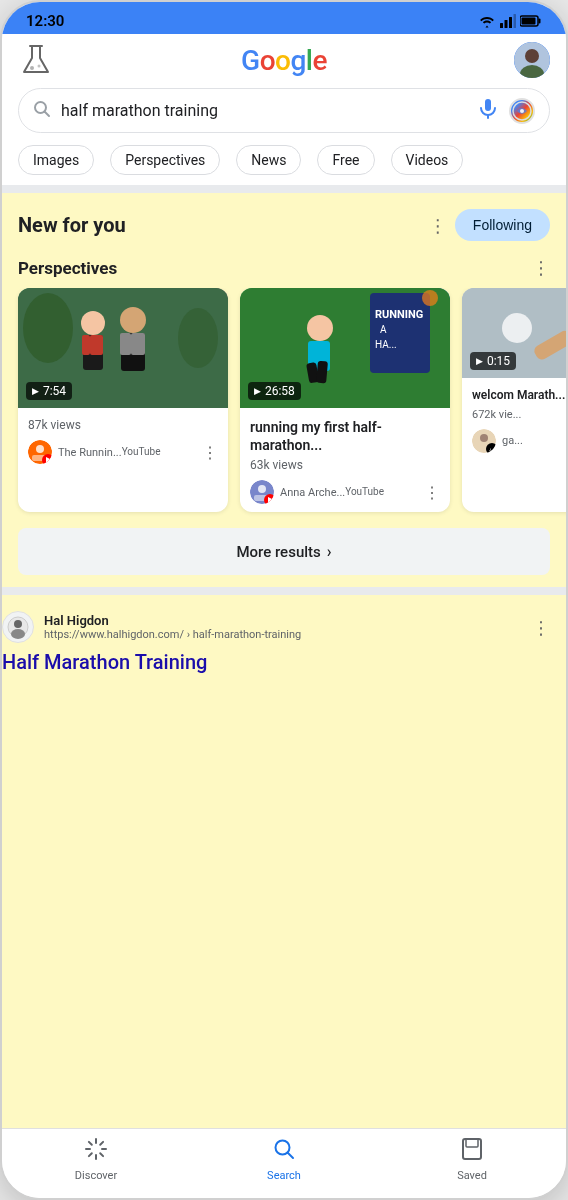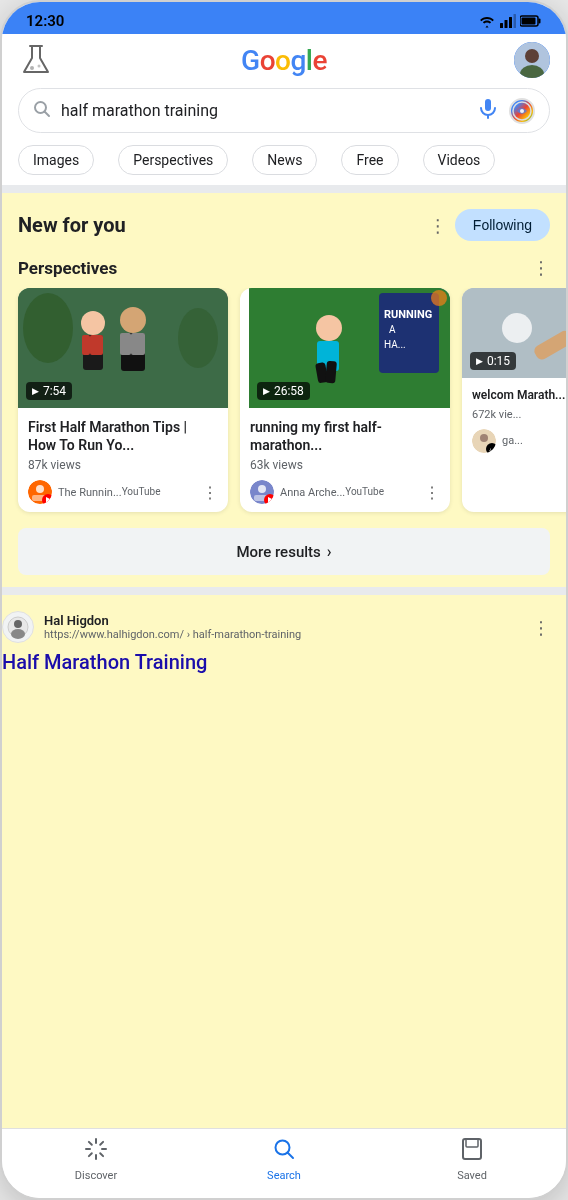--- a/index.html
+++ b/index.html
@@ -119,21 +119,21 @@
       font-size: 14px;
       background: linear-gradient(135deg, #4285F4 25%, #EA4335 50%, #FBBC05 75%, #34A853 100%);
       color: white;
       font-weight: bold;
     }
     
     .filter-chips {
       background: #fff;
       padding: 0 16px 10px 16px;
       display: flex;
-      gap: 24px;
+      gap: 16px;
       overflow-x: auto;
       flex-shrink: 0;
       scrollbar-width: none;
     }
     .filter-chips::-webkit-scrollbar { display: none; }
     .chip {
       border: 1.5px solid #dadce0;
       border-radius: 20px;
       padding: 6px 14px;
       font-size: 14px;
@@ -224,21 +224,20 @@
       width: 100%;
       height: 120px;
       position: relative;
       overflow: hidden;
     }
     .video-thumb-1 {
       background: linear-gradient(135deg, #4a7c59 0%, #2d5a27 30%, #8d6e63 60%, #5d4037 100%);
     }
     .video-thumb-2 {
       background: linear-gradient(135deg, #66bb6a 0%, #388e3c 40%, #1565c0 80%, #0d47a1 100%);
-      margin-left: 9px;
     }
     .video-thumb-3 {
       background: linear-gradient(135deg, #b0bec5 0%, #78909c 50%, #eceff1 100%);
     }
     .video-duration {
       position: absolute;
       bottom: 8px;
       left: 8px;
       background: rgba(0,0,0,0.7);
       color: #fff;
@@ -548,21 +547,20 @@
             <rect x="103" y="45" width="24" height="38" rx="3" fill="#111"></rect>
             <rect x="102" y="45" width="11" height="22" rx="2" fill="#888"></rect>
             <rect x="113" y="45" width="14" height="22" rx="2" fill="#888"></rect>
           </svg>
           <div class="video-duration">
             <span class="play-icon">▶</span>
             <span>7:54</span>
           </div>
         </div>
         <div class="video-info">
-          <div class="video-title">First Half Marathon Tips | How To Run Yo...</div>
           <div class="video-views">87k views</div>
           <div class="video-channel">
             <div class="channel-left">
               <div class="channel-logo">
                 <svg width="24" height="24" viewBox="0 0 24 24">
                   <circle cx="12" cy="12" r="12" fill="#ff6600"></circle>
                   <circle cx="12" cy="9" r="4" fill="#fff" opacity="0.8"></circle>
                   <rect x="4" y="15" width="16" height="6" rx="2" fill="#fff" opacity="0.5"></rect>
                 </svg>
                 <div class="yt-badge">

